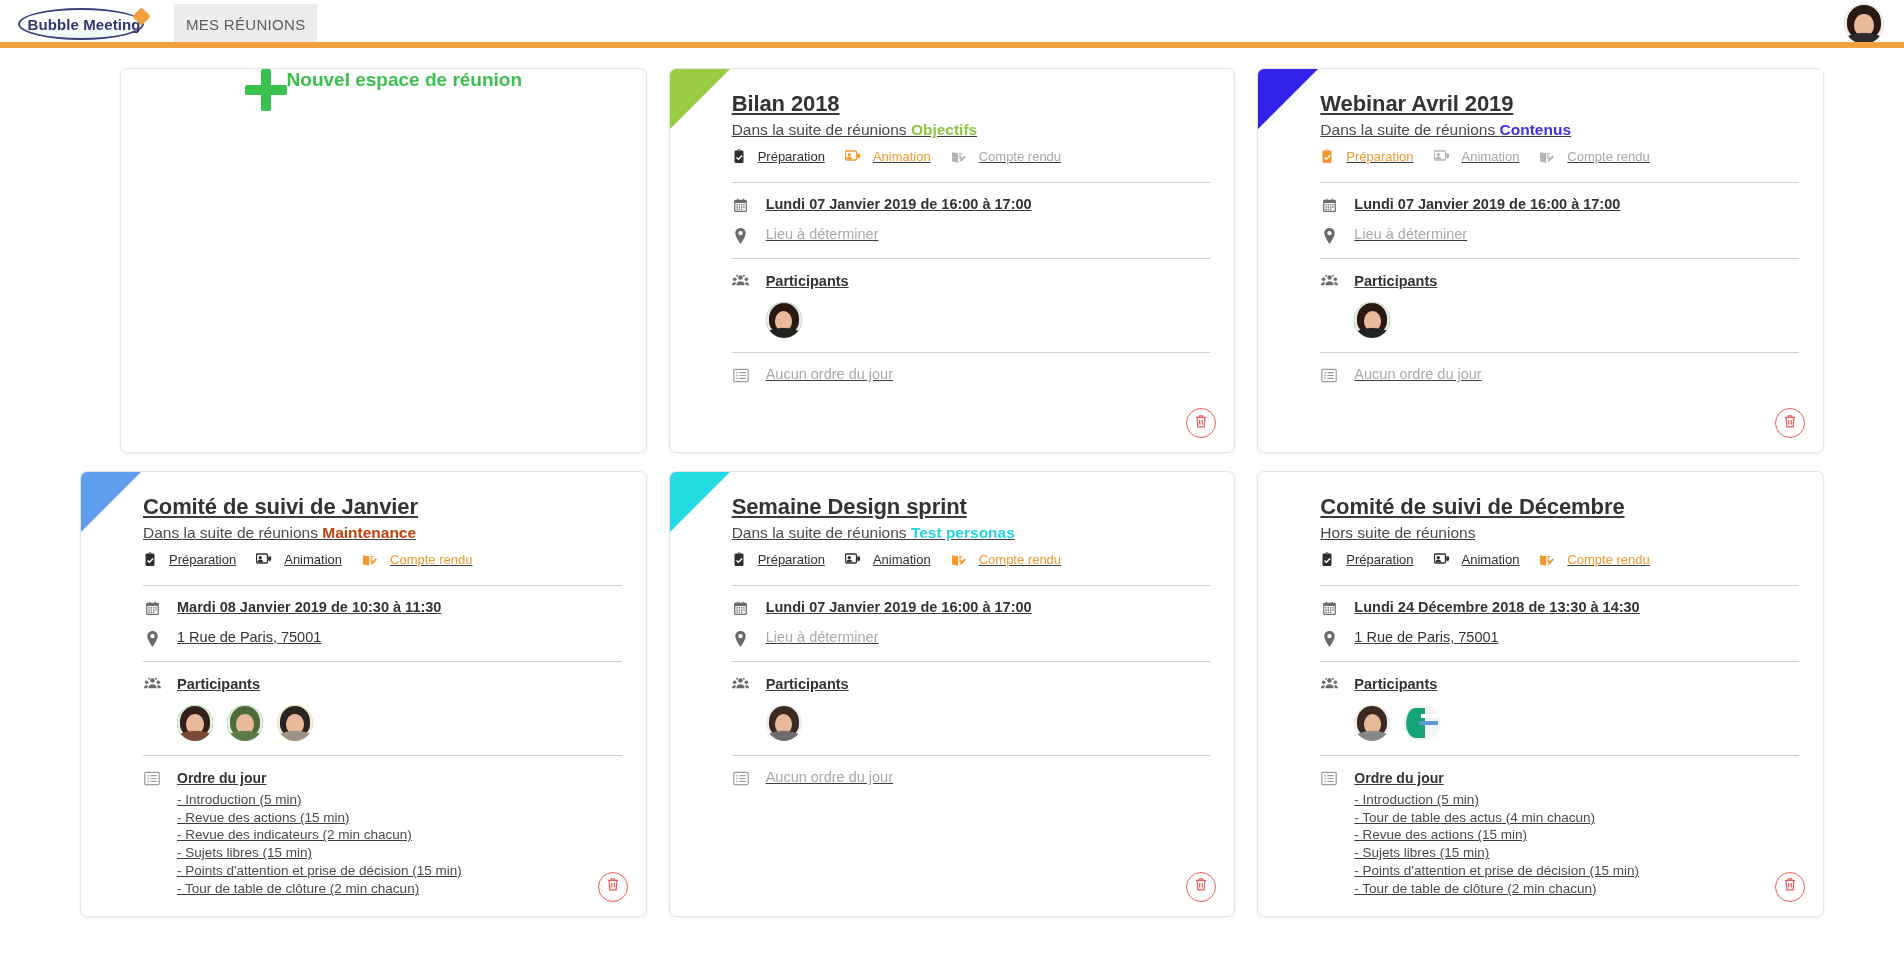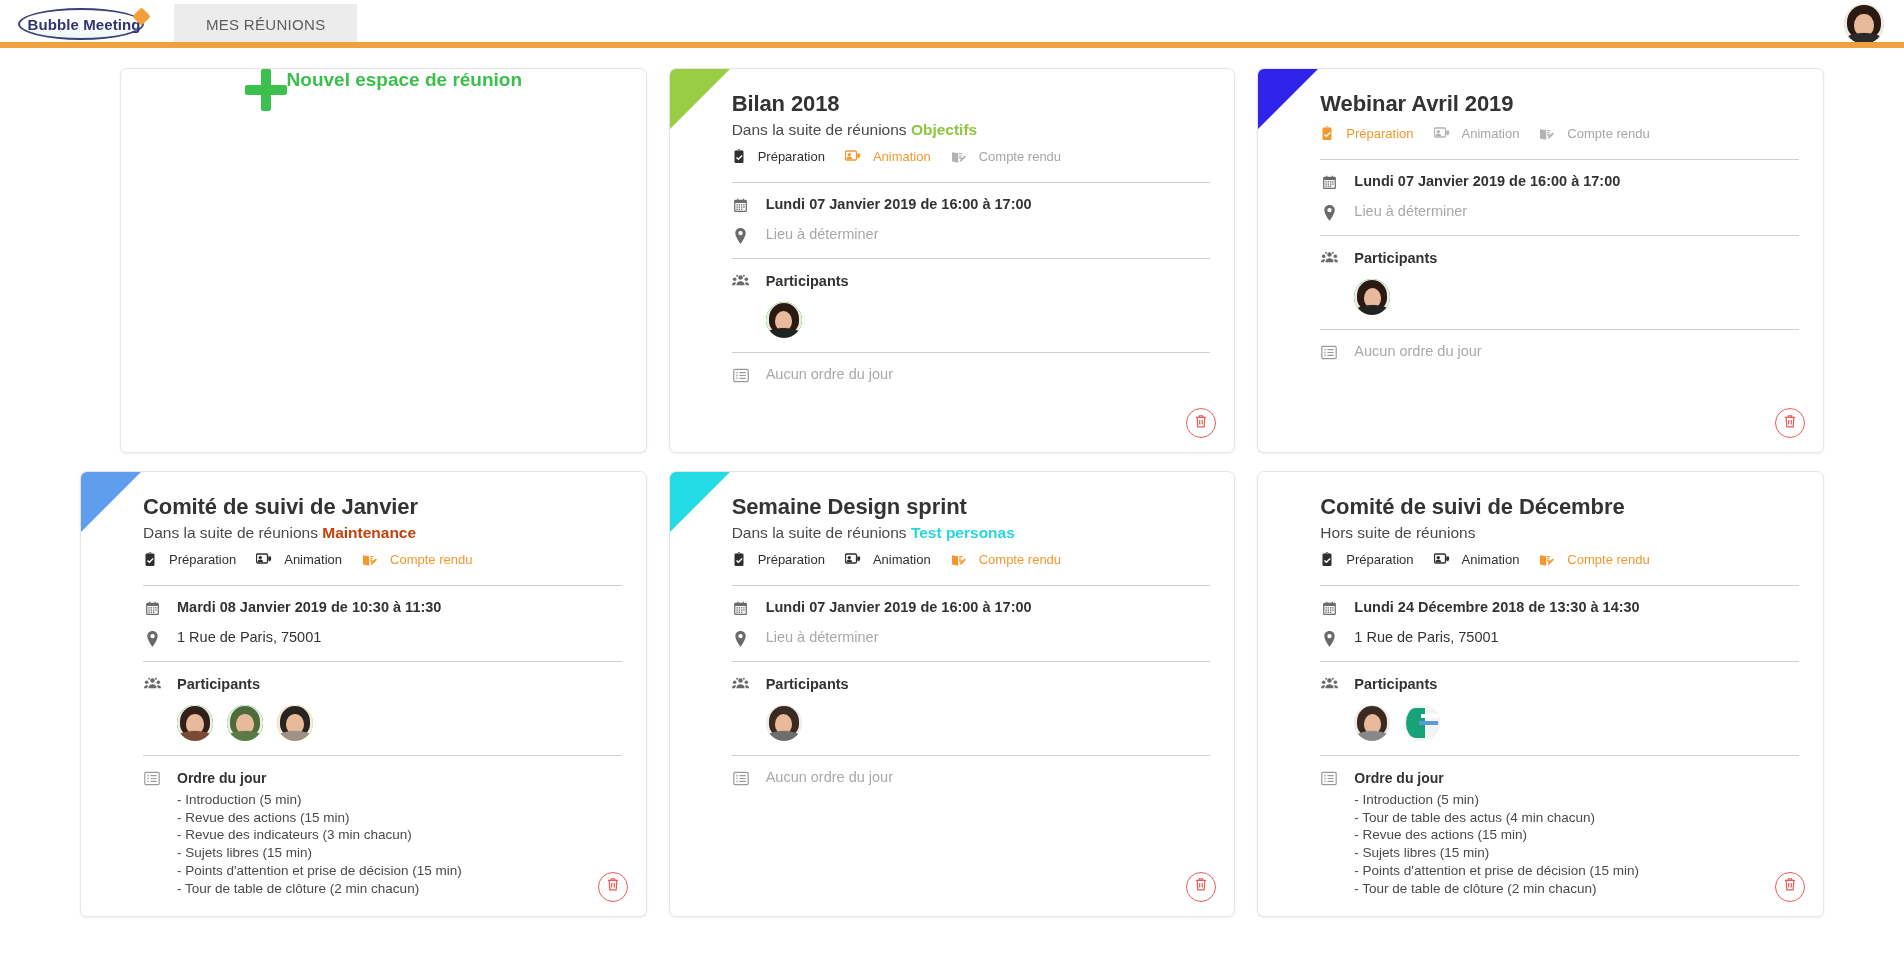--- a/index.html
+++ b/index.html
@@ -57,21 +57,21 @@
     right: 2px;
     top: 6px;
     width: 13px; height: 13px;
     background: #f2a03d;
     border-radius: 2px;
     transform: rotate(45deg);
     z-index: 3;
   }
   .nav-tab {
     margin-left: 24px;
-    padding: 12px 32px;
+    padding: 12px 12px;
     background: #ececec;
     color: #5d5d5d;
     font-size: 15px;
     letter-spacing: .3px;
     cursor: pointer;
   }
   .nav-spacer { flex: 1; }
   .user-avatar {
     width: 40px; height: 40px;
     border-radius: 50%;
@@ -129,21 +129,21 @@
     overflow: hidden;
   }
   .corner {
     position: absolute;
     top: 0; left: 0;
     width: 0; height: 0;
     border-style: solid;
     border-width: 60px 60px 0 0;
     border-color: transparent transparent transparent transparent;
   }
-  .card-inner { padding: 22px 24px 18px 62px; }
+  .card-inner { padding: 22px 24px 18px 62px; text-decoration: underline; }
 
   .card-title {
     font-size: 22px;
     font-weight: 600;
     color: #333333;
     line-height: 1.15;
     letter-spacing: -.1px;
   }
   .card-sub {
     margin-top: 5px;
@@ -406,20 +406,21 @@
               <path d="M5.2 3.6V2.1h3.6v1.5"></path>
               <path d="M2.9 3.6l.7 10.1h6.8l.7-10.1"></path>
               <path d="M5.6 6.3v5M8.4 6.3v5"></path>
             </svg></span>
         </div>
       </div>
       <div class="card">
         <div class="corner" style="border-width:60px 60px 0 0;border-color:#3024ec transparent transparent transparent"></div>
         <div class="card-inner">
           <div class="card-title">Webinar Avril 2019</div>
+          <div class="card-sub"><span>Dans la suite de réunions </span><span class="suite" style="color:#3b31e8">Contenus</span></div>
           <div class="steps">
             <div class="step active">
               <span>
                 <svg width="14" height="15" viewBox="0 0 14 15" fill="#f2992e">
                   <path d="M10.2 1.4H8.6A1.7 1.7 0 0 0 5.4 1.4H3.8A1.3 1.3 0 0 0 2.5 2.7v10A1.3 1.3 0 0 0 3.8 14h6.4a1.3 1.3 0 0 0 1.3-1.3v-10A1.3 1.3 0 0 0 10.2 1.4zM7 .9a.6.6 0 1 1 0 1.2.6.6 0 0 1 0-1.2zm-.6 10.4L4 8.9l1-1 1.4 1.4 3.2-3.2 1 1z"></path>
                 </svg>
               </span>
               <span>Préparation</span>
             </div>
             <div class="step todo">
@@ -633,21 +634,21 @@
               <svg width="16" height="15" viewBox="0 0 16 15" fill="none" stroke="#9a9a9a" stroke-width="1.2">
                 <rect x="0.8" y="1.4" width="14.4" height="12.2" rx="1.2"></rect>
                 <path d="M3.4 4.6h1.2M3.4 7.5h1.2M3.4 10.4h1.2" stroke-width="1.6"></path>
                 <path d="M6.4 4.6h6.3M6.4 7.5h6.3M6.4 10.4h6.3"></path>
               </svg>
             </span>
             <div class="agenda">
               <div class="hd">Ordre du jour</div>
               <div class="li">- Introduction (5 min)</div>
               <div class="li">- Revue des actions (15 min)</div>
-              <div class="li">- Revue des indicateurs (3 min chacun)</div>
+              <div class="li">- Revue des indicateurs (2 min chacun)</div>
               <div class="li">- Sujets libres (15 min)</div>
               <div class="li">- Points d'attention et prise de décision (15 min)</div>
               <div class="li">- Tour de table de clôture (2 min chacun)</div>
             </div>
           </div>
         </div>
         <div class="delete-btn">
           <span><svg width="14" height="15" viewBox="0 0 14 16" fill="none" stroke="#ef5a5a" stroke-width="1.3">
               <path d="M1.6 3.6h10.8"></path>
               <path d="M5.2 3.6V2.1h3.6v1.5"></path>

